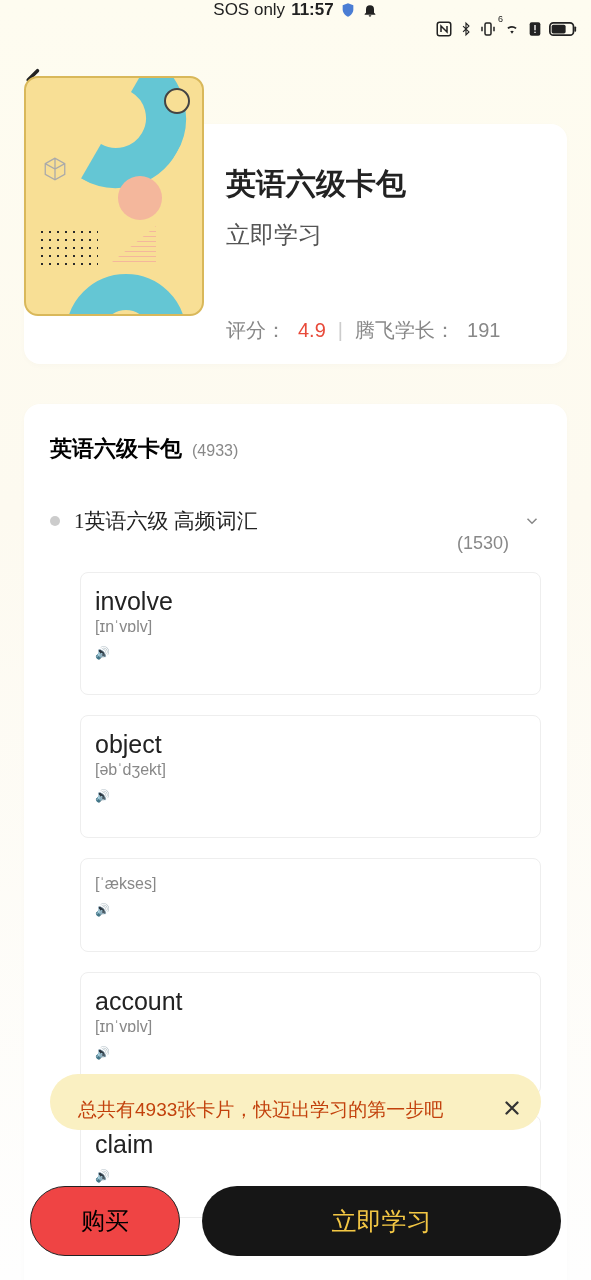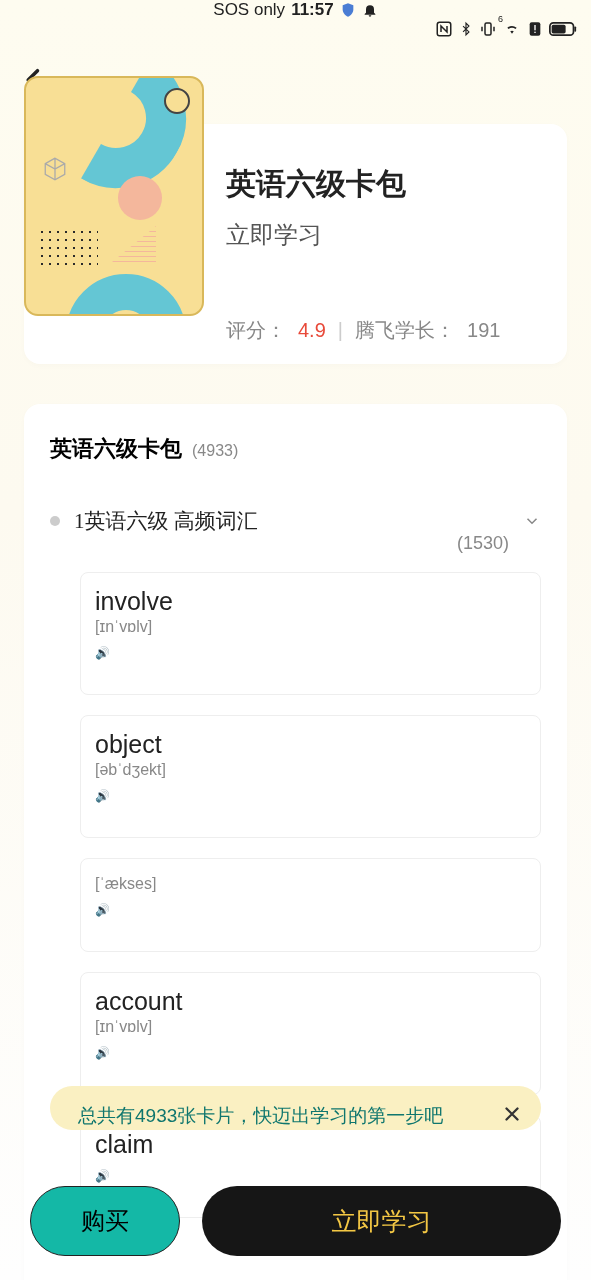--- a/index.html
+++ b/index.html
@@ -114,42 +114,42 @@
   .word-card .ipa { font-size: 16px; color: #888; margin-top: 2px; }
   .word-card .audio { margin-top: 10px; font-size: 12px; }
 
   
   .toast {
     position: absolute;
     left: 50px; right: 50px;
     bottom: 150px;
     background: #faf0c2;
     border-radius: 30px;
-    height: 44px;
+    height: 56px;
     display: flex;
     align-items: center;
     padding: 16px 18px 0 28px;
     font-size: 19px;
-    color: #0f766e;
+    color: #c2410c;
   }
   .toast .close { margin-left: auto; }
 
   
   .bottom-bar {
     position: absolute;
     left: 0; right: 0; bottom: 24px;
     display: flex;
     gap: 22px;
     padding: 0 30px;
   }
   .btn-buy {
     width: 150px; height: 70px;
     border-radius: 35px;
     border: 1.5px solid #222;
-    background: #14b8a6;
+    background: #ef4444;
     font-size: 24px;
     display:flex; align-items:center; justify-content:center;
   }
   .btn-study {
     flex: 1; height: 70px;
     border-radius: 35px;
     background: #161616;
     color: #f3c744;
     font-size: 25px;
     font-weight: 500;

